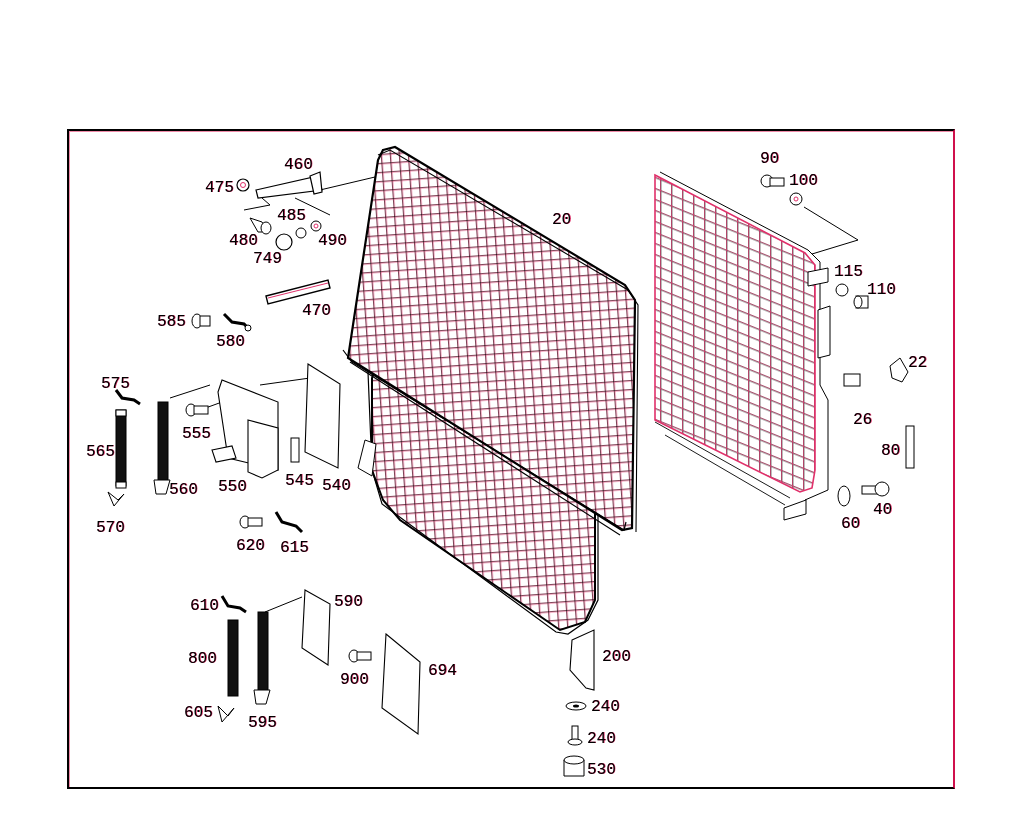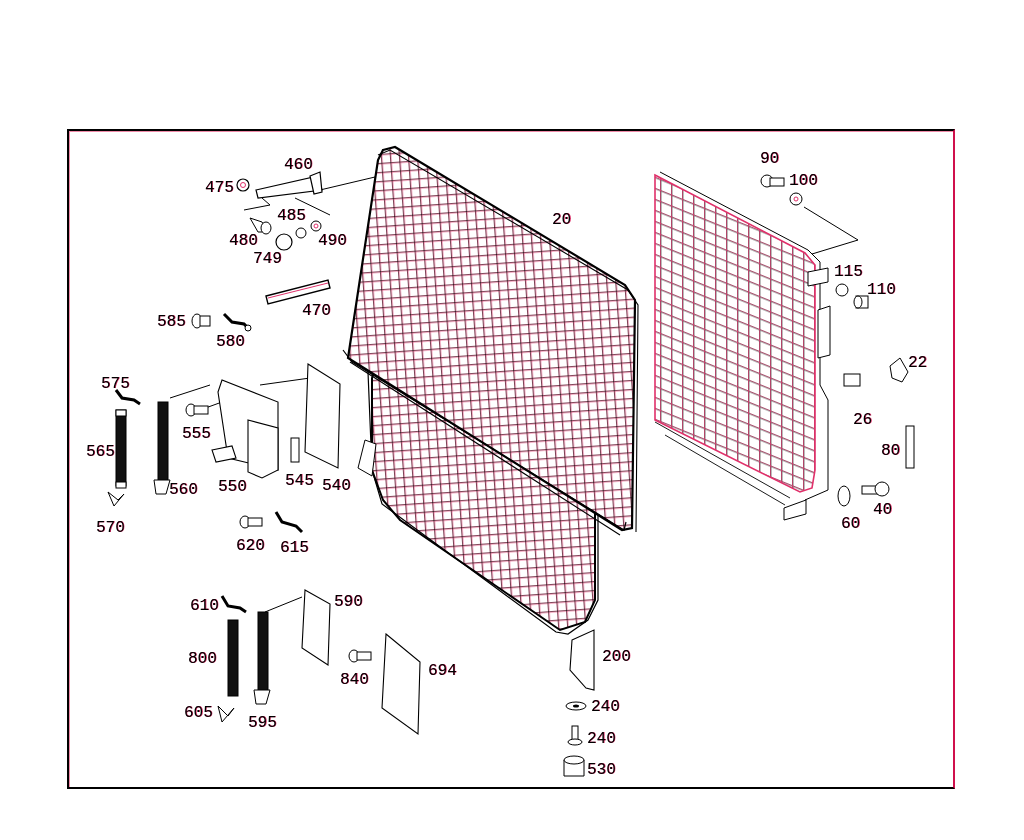--- a/index.html
+++ b/index.html
@@ -246,14 +246,14 @@
   <span class="lbl" style="left:216px;top:334px">580</span>
   <span class="lbl" style="left:157px;top:314px">585</span>
   <span class="lbl" style="left:334px;top:594px">590</span>
   <span class="lbl" style="left:248px;top:715px">595</span>
   <span class="lbl" style="left:188px;top:651px">800</span>
   <span class="lbl" style="left:184px;top:705px">605</span>
   <span class="lbl" style="left:190px;top:598px">610</span>
   <span class="lbl" style="left:280px;top:540px">615</span>
   <span class="lbl" style="left:236px;top:538px">620</span>
   <span class="lbl" style="left:428px;top:663px">694</span>
-  <span class="lbl" style="left:340px;top:672px">840</span>
+  <span class="lbl" style="left:340px;top:672px">900</span>
 </div>
 
 </body></html>

